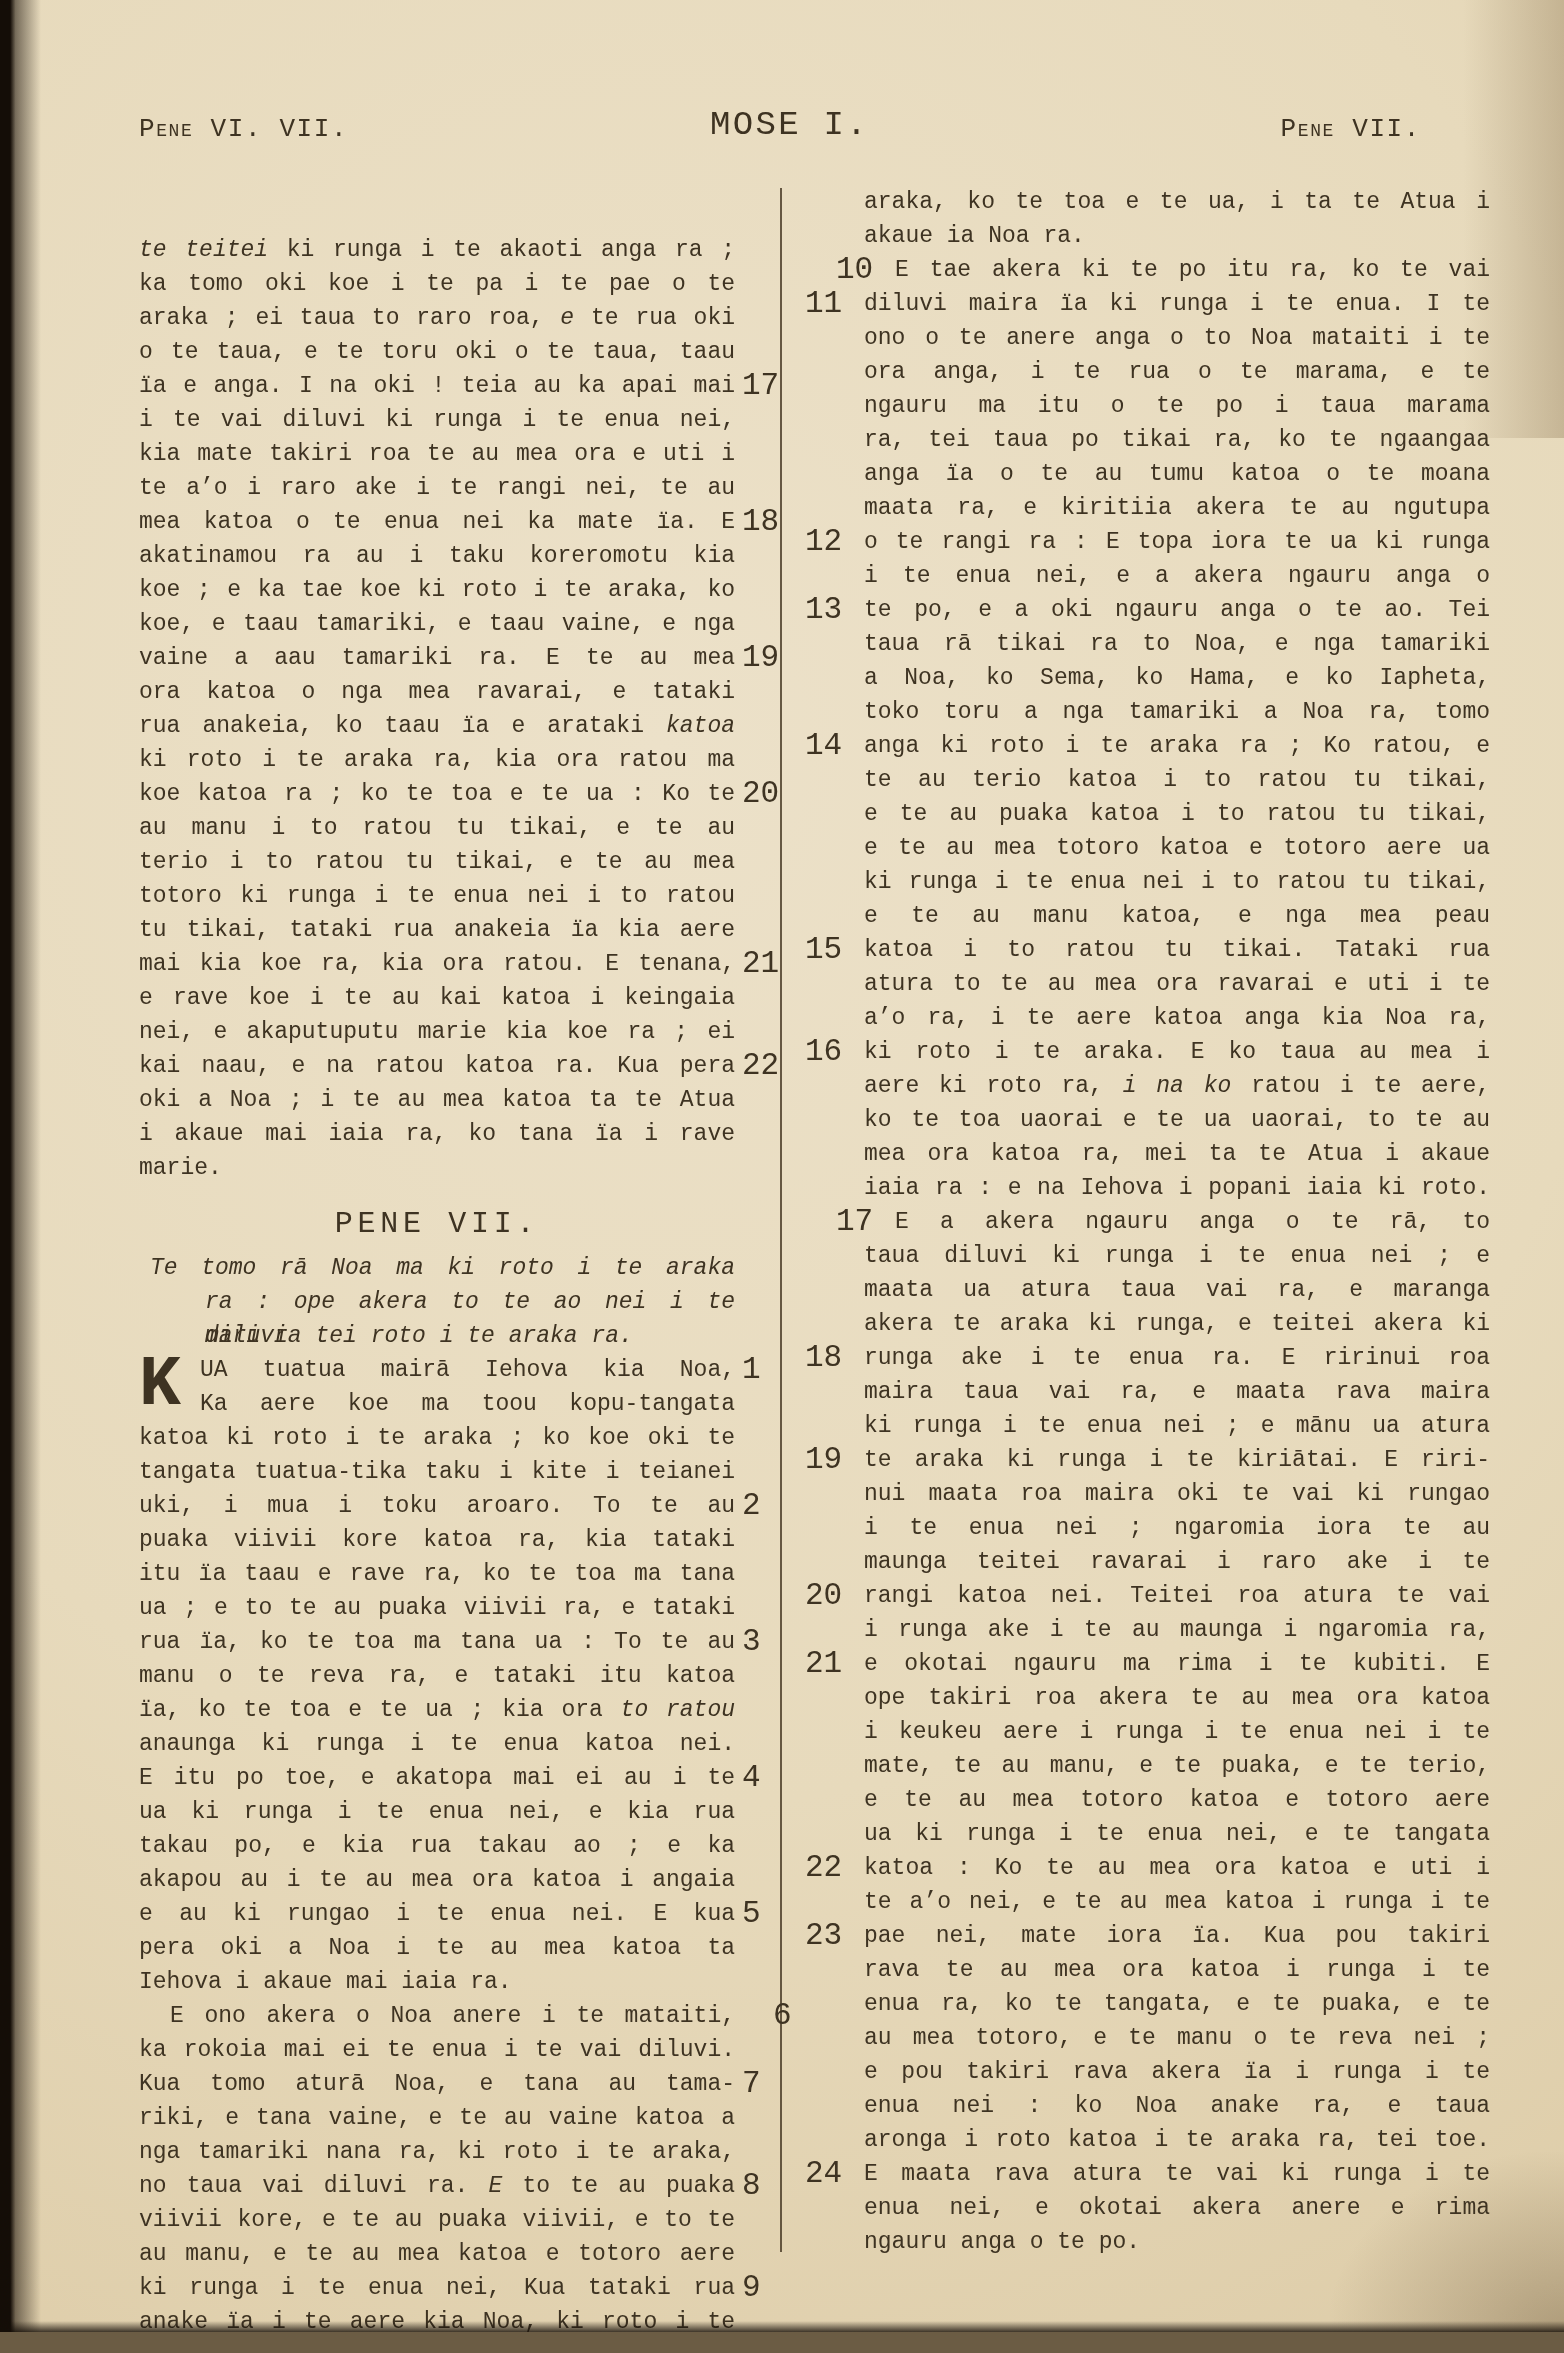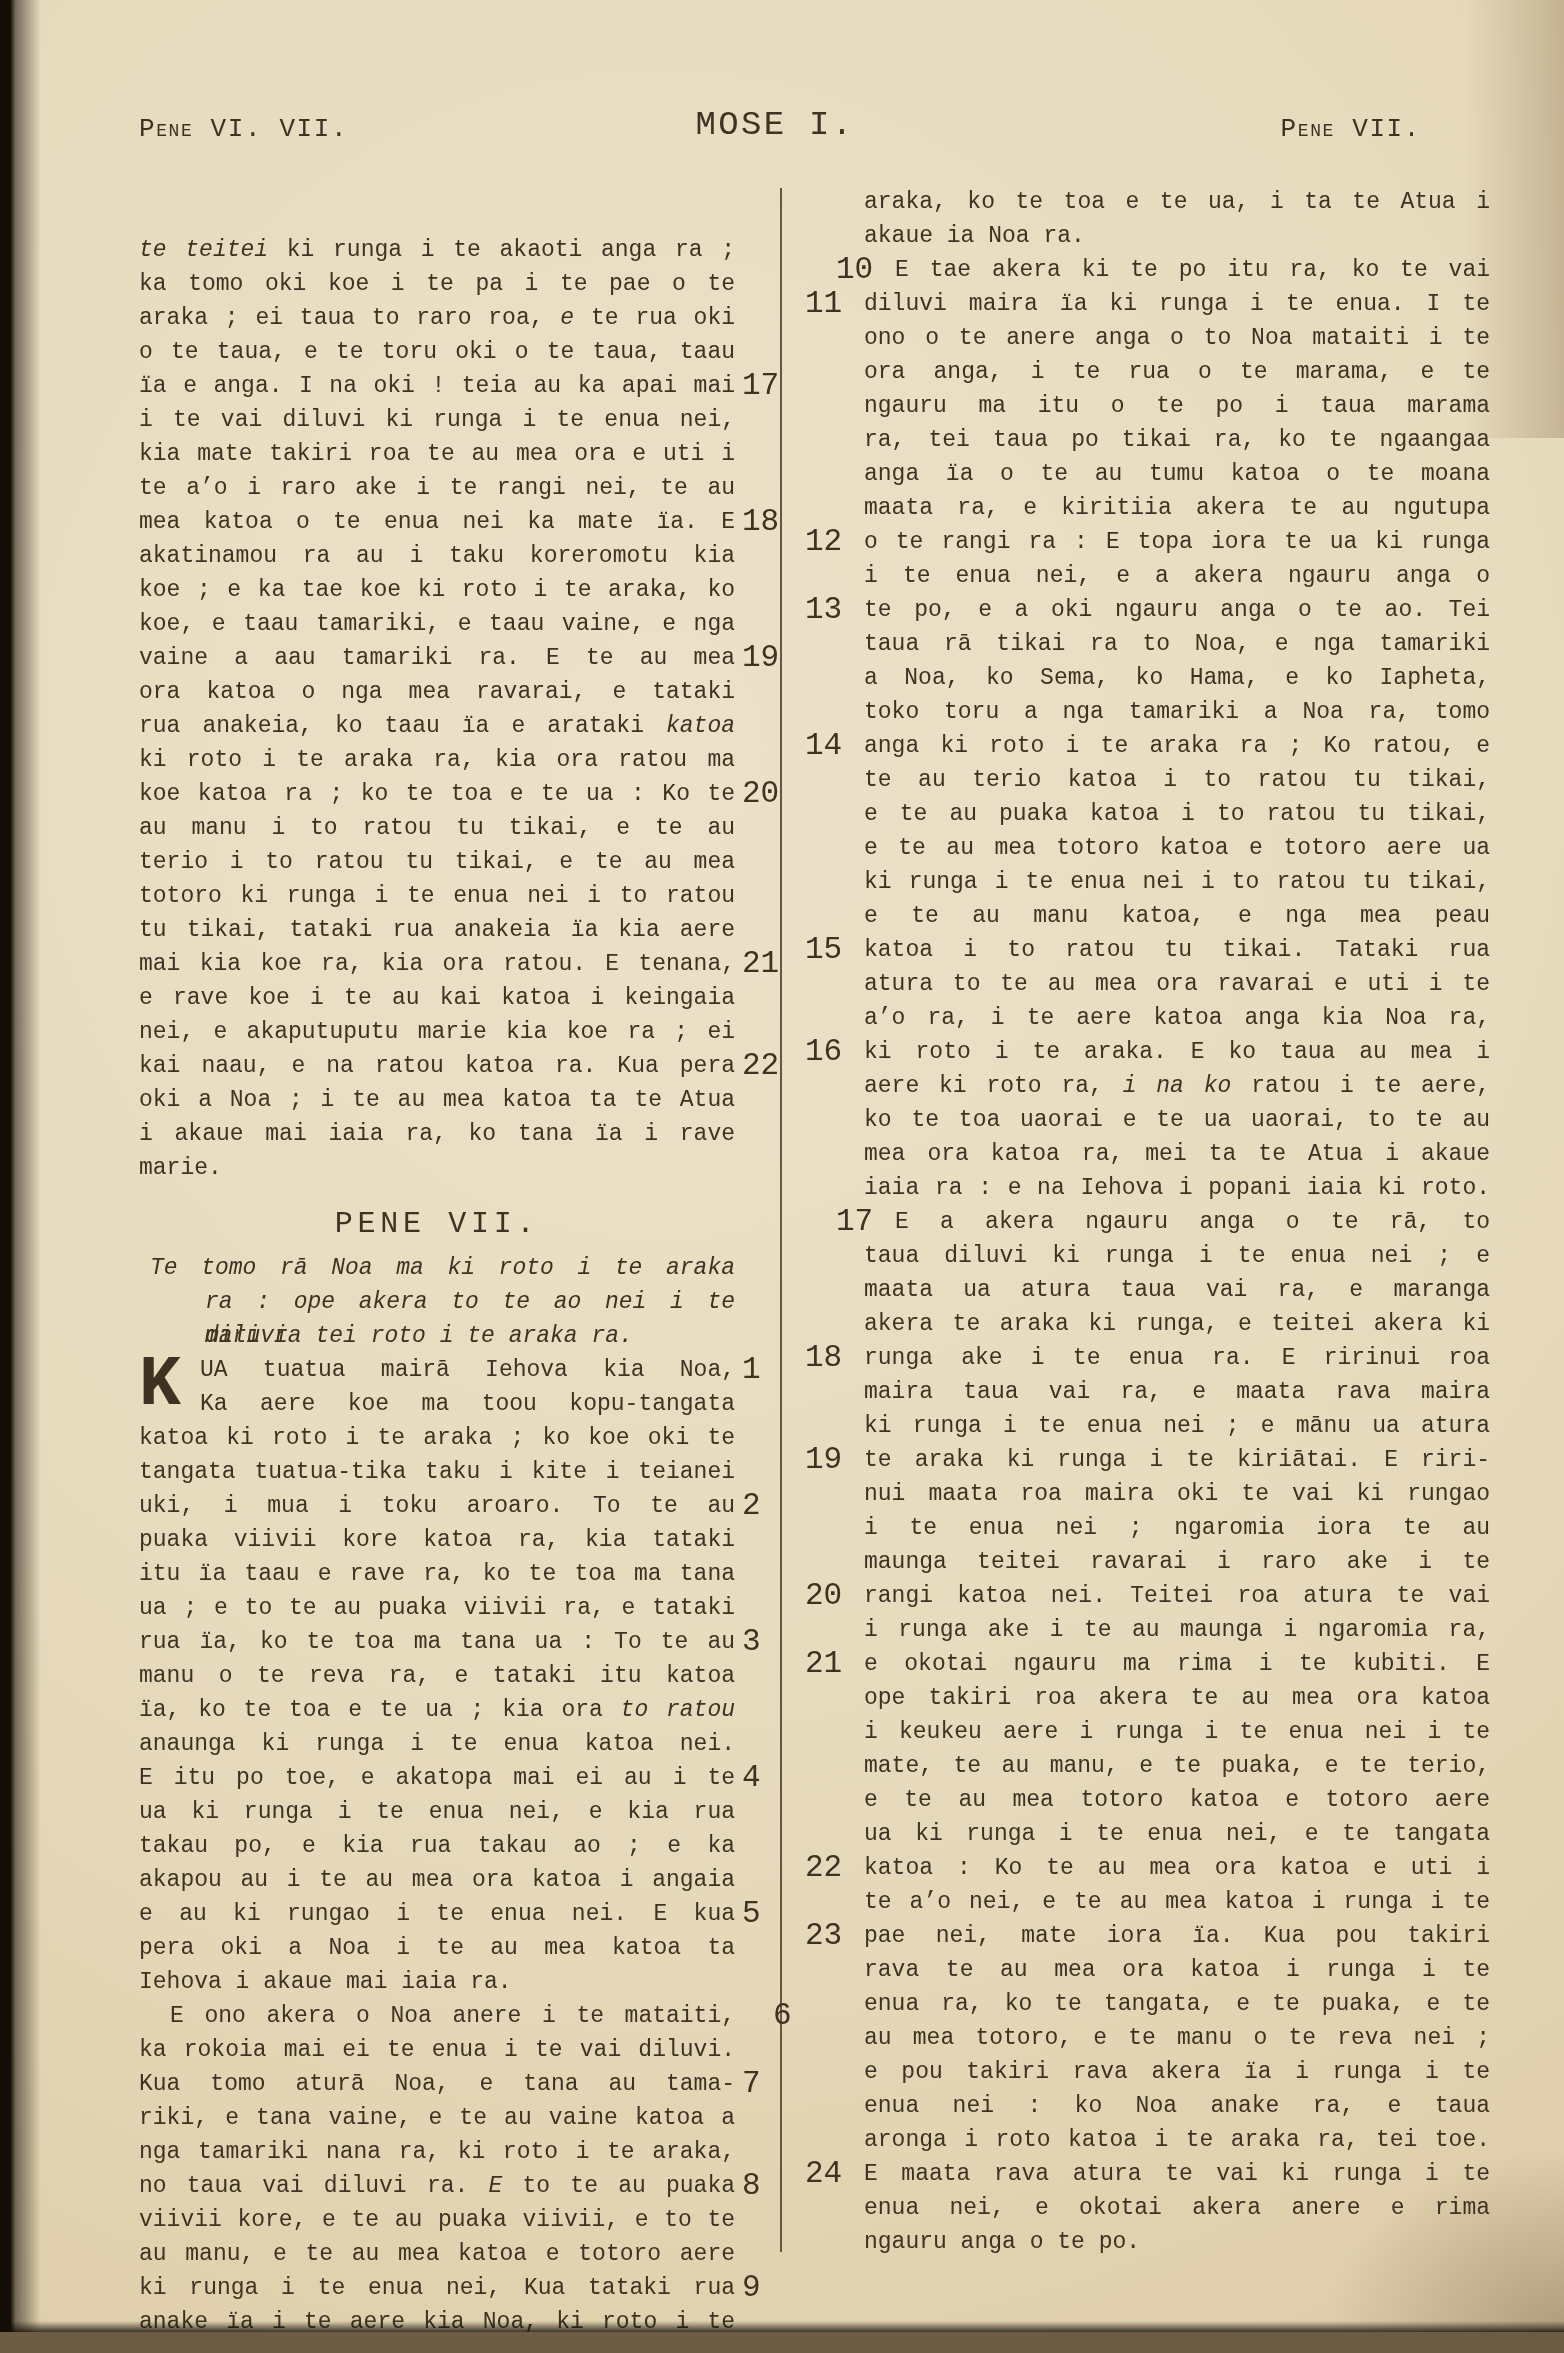--- a/index.html
+++ b/index.html
@@ -14,21 +14,21 @@
     background:linear-gradient(90deg,#140d07 0px,#140d07 10.2px,rgba(26,17,9,.55) 15.6px,rgba(26,17,9,0) 41px);}
   .edge-bottom{position:absolute;left:0;bottom:0;width:100%;height:11px;
     background:linear-gradient(0deg,rgba(20,13,7,.8),rgba(20,13,7,0));}
   .corner-tr{position:absolute;right:0;top:0;width:102px;height:438px;
     background:linear-gradient(270deg,rgba(120,95,58,.30),rgba(120,95,58,0));}
   .corner-br{position:absolute;right:0;bottom:0;width:235px;height:180px;
     background:radial-gradient(at 100% 100%,rgba(85,64,36,.34),rgba(85,64,36,0) 72%);}
 
   .hdr{position:absolute;top:114px;white-space:nowrap;}
   .hdr-left{left:139px;font-size:26px;font-variant:small-caps;letter-spacing:1.6px;}
-  .hdr-center{left:681px;width:188px;top:106px;text-align:center;font-size:34px;letter-spacing:2.3px;}
+  .hdr-center{left:681px;width:188px;top:106px;text-align:right;font-size:34px;letter-spacing:2.3px;}
   .hdr-right{left:1239px;width:182px;text-align:right;font-size:26px;font-variant:small-caps;letter-spacing:1.6px;}
 
   .rule-v{position:absolute;left:780px;top:188px;width:2.3px;height:2064px;background:#4e402c;opacity:.85;}
 
   .col{position:absolute;top:185px;}
   .col-left{left:139px;width:596px;margin-top:48px;}
   .col-right{left:864px;width:626px;}
 
   .line{position:relative;height:34px;line-height:34px;font-size:23px;
         text-align:justify;text-align-last:justify;}

